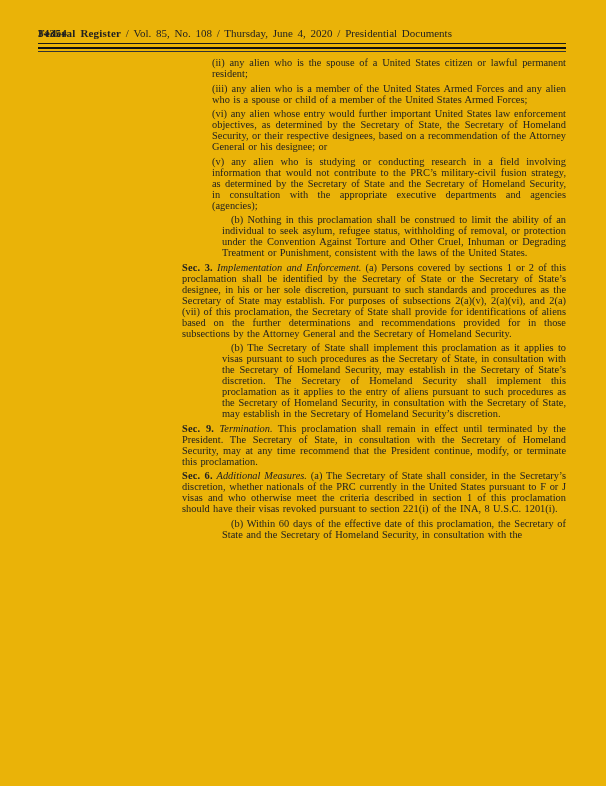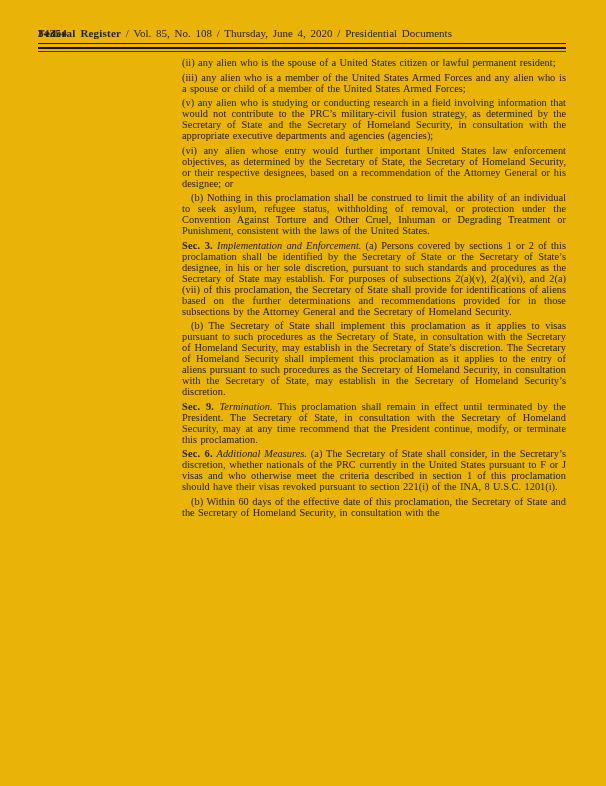--- a/index.html
+++ b/index.html
@@ -65,23 +65,25 @@
     width: 384px;
     font-size: 10.4px;
     line-height: 11px;
     text-align: justify;
     word-spacing: 0.8px;
   }
   .para {
     margin: 0 0 3.5px 0;
   }
   .para.item {
+    margin-left: 30px;
   }
   .para.plain {
     text-indent: 9px;
+    margin-left: 40px;
   }
   .para.section {
     text-indent: 0;
   }
   .para.section b { letter-spacing: 0.2px; margin-top: 12px; }
 </style>
 </head>
 <body>
 
 <div class="page">
@@ -91,22 +93,22 @@
     <span class="journal-line"><b>Federal Register</b> <span>/ Vol. 85, No. 108 / Thursday, June 4, 2020 / Presidential Documents</span></span>
   </div>
 
   <div class="rule-thin"></div>
   <div class="rule-double"></div>
 
   <div class="content">
 
   <p class="para item">(ii) any alien who is the spouse of a United States citizen or lawful permanent resident;</p>
       <p class="para item">(iii) any alien who is a member of the United States Armed Forces and any alien who is a spouse or child of a member of the United States Armed Forces;</p>
+      <p class="para item">(vi) any alien whose entry would further important United States law enforcement objectives, as determined by the Secretary of State, the Secretary of Homeland Security, or their respective designees, based on a recommendation of the Attorney General or his designee; or</p>
       <p class="para item">(v) any alien who is studying or conducting research in a field involving information that would not contribute to the PRC’s military-civil fusion strategy, as determined by the Secretary of State and the Secretary of Homeland Security, in consultation with the appropriate executive departments and agencies (agencies);</p>
-      <p class="para item">(vi) any alien whose entry would further important United States law enforcement objectives, as determined by the Secretary of State, the Secretary of Homeland Security, or their respective designees, based on a recommendation of the Attorney General or his designee; or</p>
       <p class="para plain">(b) Nothing in this proclamation shall be construed to limit the ability of an individual to seek asylum, refugee status, withholding of removal, or protection under the Convention Against Torture and Other Cruel, Inhuman or Degrading Treatment or Punishment, consistent with the laws of the United States.</p>
       <p class="para section"><b>Sec. 3.</b> <i>Implementation and Enforcement.</i> <span>(a) Persons covered by sections 1 or 2 of this proclamation shall be identified by the Secretary of State or the Secretary of State’s designee, in his or her sole discretion, pursuant to such standards and procedures as the Secretary of State may establish. For purposes of subsections 2(a)(v), 2(a)(vi), and 2(a)(vii) of this proclamation, the Secretary of State shall provide for identifications of aliens based on the further determinations and recommendations provided for in those subsections by the Attorney General and the Secretary of Homeland Security.</span></p>
       <p class="para plain">(b) The Secretary of State shall implement this proclamation as it applies to visas pursuant to such procedures as the Secretary of State, in consultation with the Secretary of Homeland Security, may establish in the Secretary of State’s discretion. The Secretary of Homeland Security shall implement this proclamation as it applies to the entry of aliens pursuant to such procedures as the Secretary of Homeland Security, in consultation with the Secretary of State, may establish in the Secretary of Homeland Security’s discretion.</p>
       <p class="para section"><b>Sec. 9.</b> <i>Termination.</i> <span>This proclamation shall remain in effect until terminated by the President. The Secretary of State, in consultation with the Secretary of Homeland Security, may at any time recommend that the President continue, modify, or terminate this proclamation.</span></p>
       <p class="para section"><b>Sec. 6.</b> <i>Additional Measures.</i> <span>(a) The Secretary of State shall consider, in the Secretary’s discretion, whether nationals of the PRC currently in the United States pursuant to F or J visas and who otherwise meet the criteria described in section 1 of this proclamation should have their visas revoked pursuant to section 221(i) of the INA, 8 U.S.C. 1201(i).</span></p>
       <p class="para plain">(b) Within 60 days of the effective date of this proclamation, the Secretary of State and the Secretary of Homeland Security, in consultation with the</p>
     </div>
 
 </div>
 

